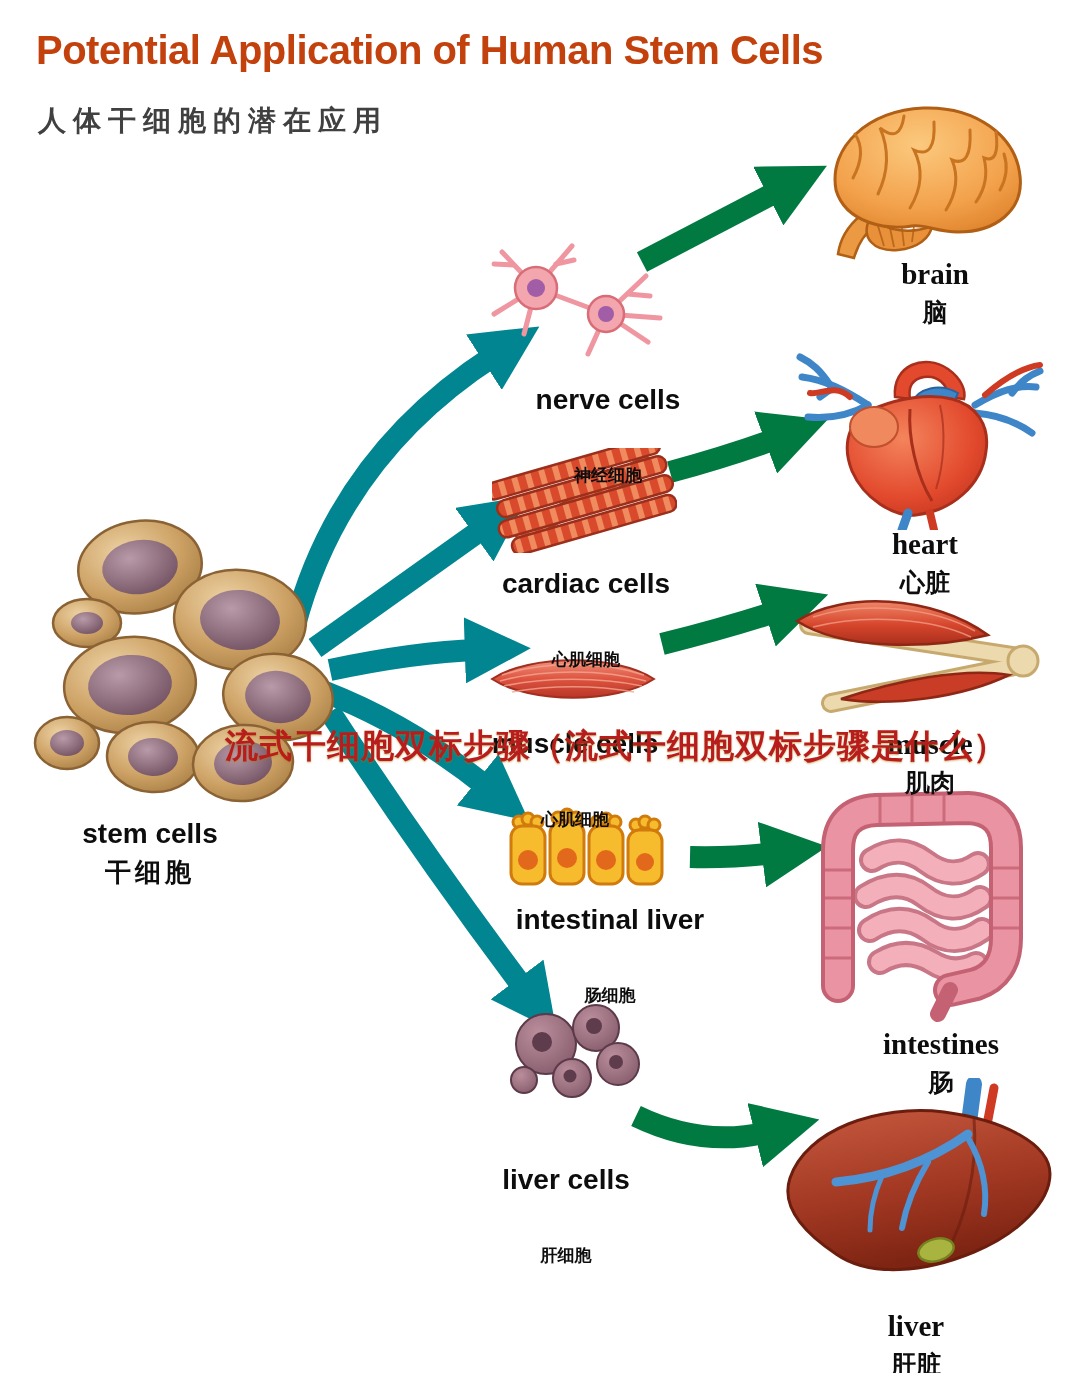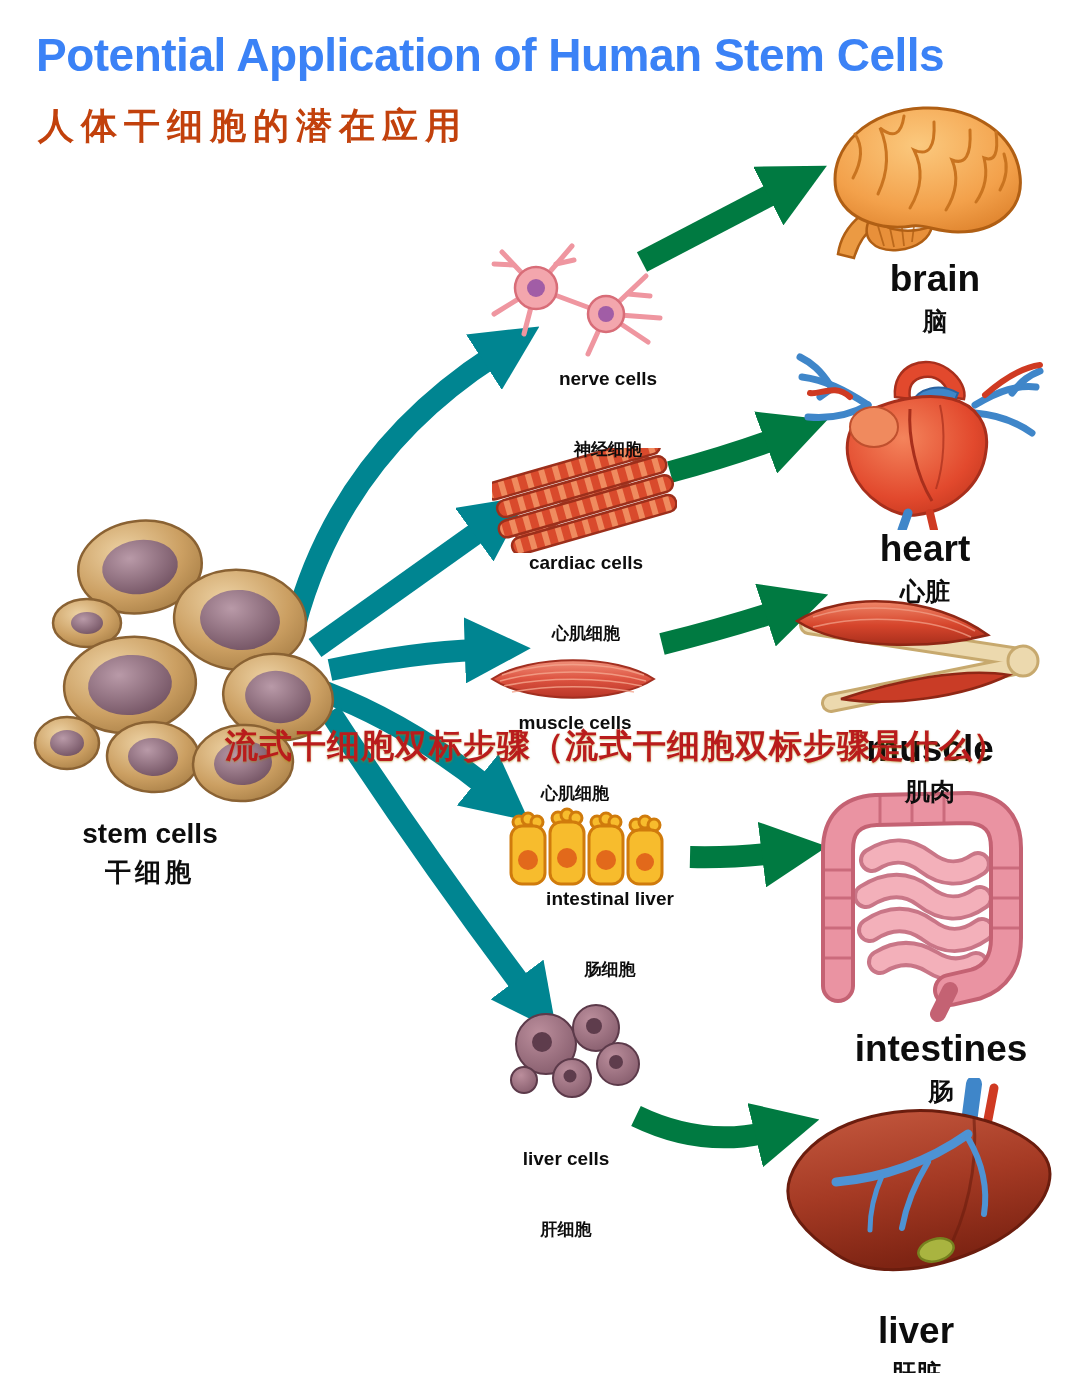--- a/index.html
+++ b/index.html
@@ -3,43 +3,43 @@
 <meta charset="utf-8">
 <style>
   html,body { margin:0; padding:0; background:#ffffff; }
   .canvas {
     position:relative; width:1080px; height:1373px; margin:0 auto;
     background:#ffffff; overflow:hidden;
     font-family:"Liberation Sans", sans-serif;
   }
   .title {
     position:absolute; left:36px; top:28px; width:1010px;
-    font-size:46px; font-weight:bold; color:#3b82f6; letter-spacing:-0.5px;
+    font-size:40px; font-weight:bold; color:#c2410c; letter-spacing:-0.5px;
     z-index:4; white-space:nowrap;
   }
   .subtitle {
     position:absolute; left:38px; top:102px;
-    font-size:36px; font-weight:bold; color:#c2410c; letter-spacing:7px;
+    font-size:28px; font-weight:bold; color:#404040; letter-spacing:7px;
     z-index:4; white-space:nowrap;
   }
   .watermark {
     position:absolute; left:225px; top:724px; z-index:10;
     font-size:33px; font-weight:bold; color:#b91c1c;
     text-shadow:0 1px 2px rgba(165,125,0,0.55);
     white-space:nowrap; letter-spacing:1px;
   }
   .arrows { position:absolute; left:0; top:0; width:1080px; height:1373px; z-index:1; }
   .illo { position:absolute; z-index:2; }
   .illo svg { display:block; width:100%; height:100%; }
   .label { position:absolute; text-align:center; z-index:3; color:#0d0d0d; }
   .label .en { font-weight:bold; }
   .label .zh { font-weight:bold; margin-top:5px; }
-  .cell-label .en { font-size:19px; }
+  .cell-label .en { font-size:28px;margin-top:16px; }
   .cell-label .zh { font-size:17px;margin-top:48px; }
-  .organ-label .en { font-size:37px; }
+  .organ-label .en { font-size:29px;font-family:Liberation Serif, serif; }
   .organ-label .zh { font-size:25px; }
   .stem-label .en { font-size:28px;margin-top:12px; }
   .stem-label .zh { font-size:26px; letter-spacing:4px; }
 </style>
 </head>
 <body>
 
 <div class="canvas">
 
   <div class="title">Potential Application of Human Stem Cells</div>

